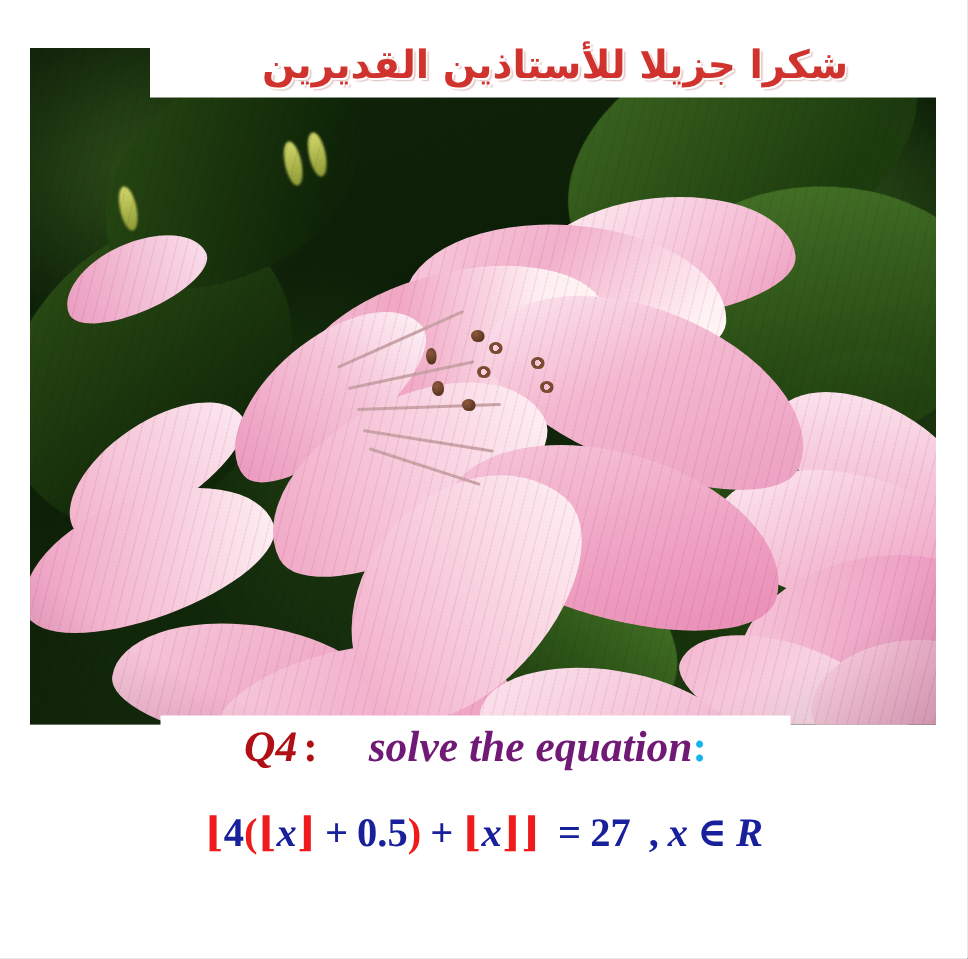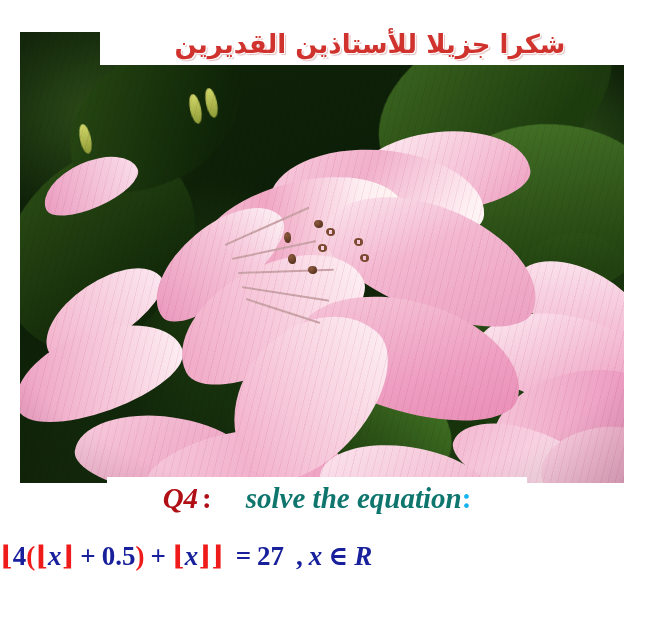--- a/index.html
+++ b/index.html
@@ -180,28 +180,29 @@
     white-space: nowrap;
     font-family: "Liberation Serif", "DejaVu Serif", serif;
     font-weight: bold;
     font-style: italic;
     font-size: 29px;
     display: flex;
     align-items: baseline;
   }
   #q-label  { color: #b10f16; margin-right: 4px; }
   #q-colon1 { color: #b10f16; font-style: normal; margin-right: 34px; }
-  #q-prompt { color: #0f766e; }
+  #q-prompt { color: #701a75; }
   #q-colon2 { color: #16b3ef; font-style: normal; }
 
   
   #equation-row {
     position: absolute;
     left: 0; top: 540px;
     width: 645px;
+    text-align: center;
     font-family: "Liberation Serif", "DejaVu Serif", serif;
     font-weight: bold;
     font-size: 27px;
     color: #19209c;
     white-space: nowrap;
   }
   #equation-row .red { color: #ef1b1b; }
   #equation-row .var { font-style: italic; }
   #equation-row .sp  { display: inline-block; width: 6px; }
   #equation-row .spw { display: inline-block; width: 12px; }

